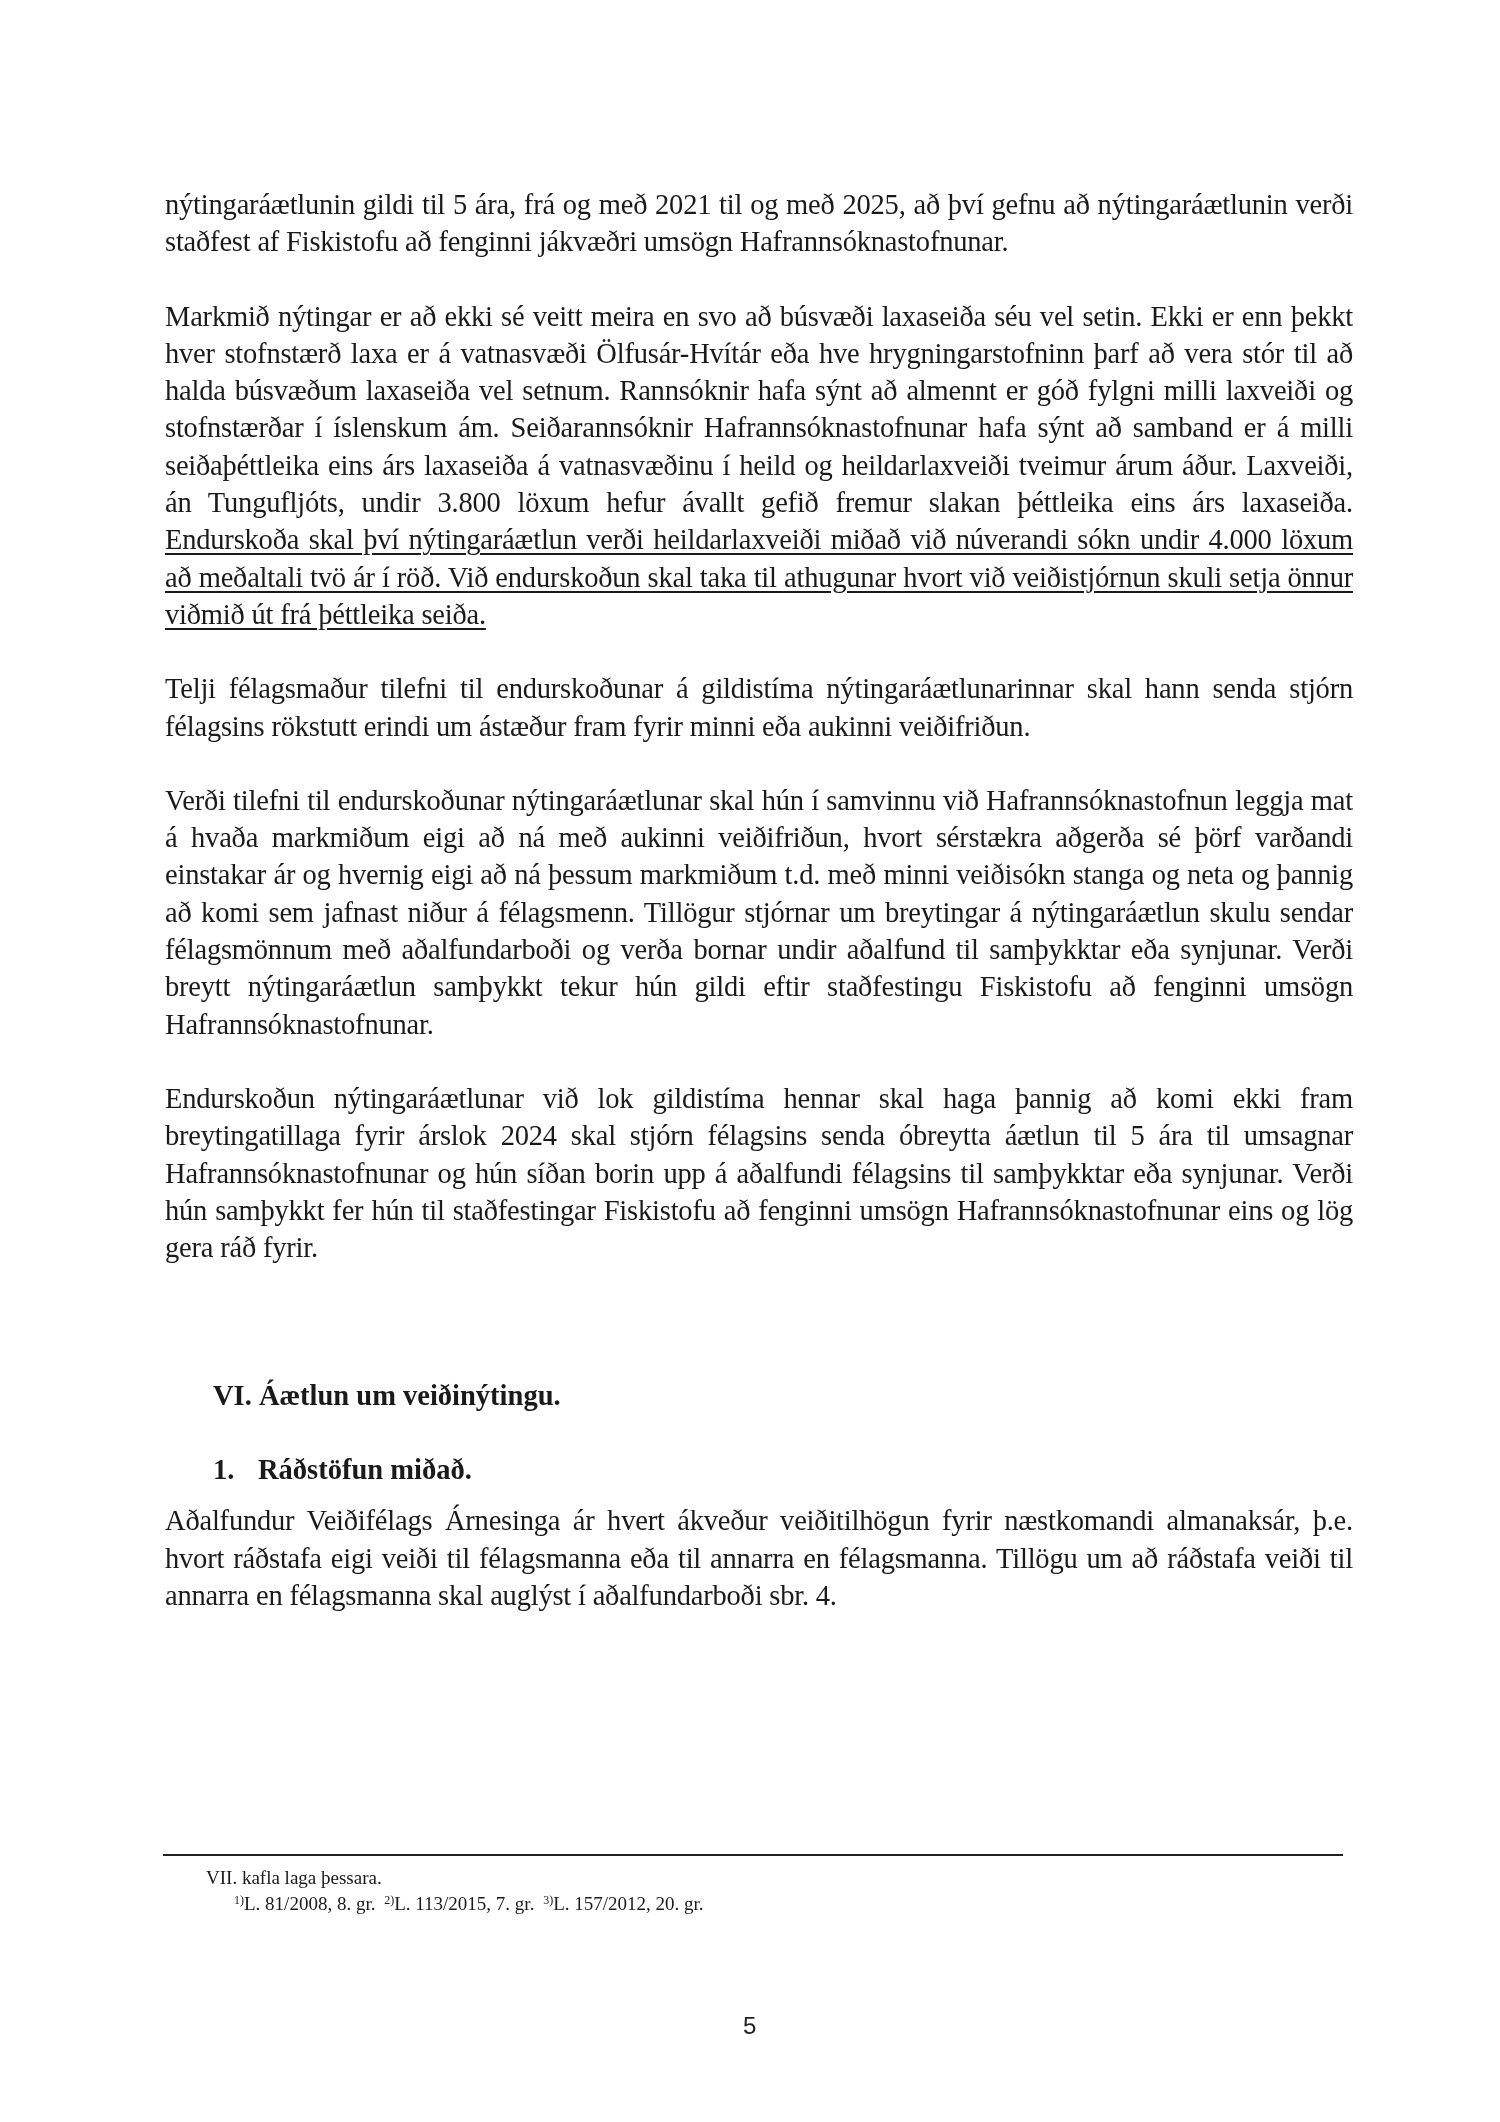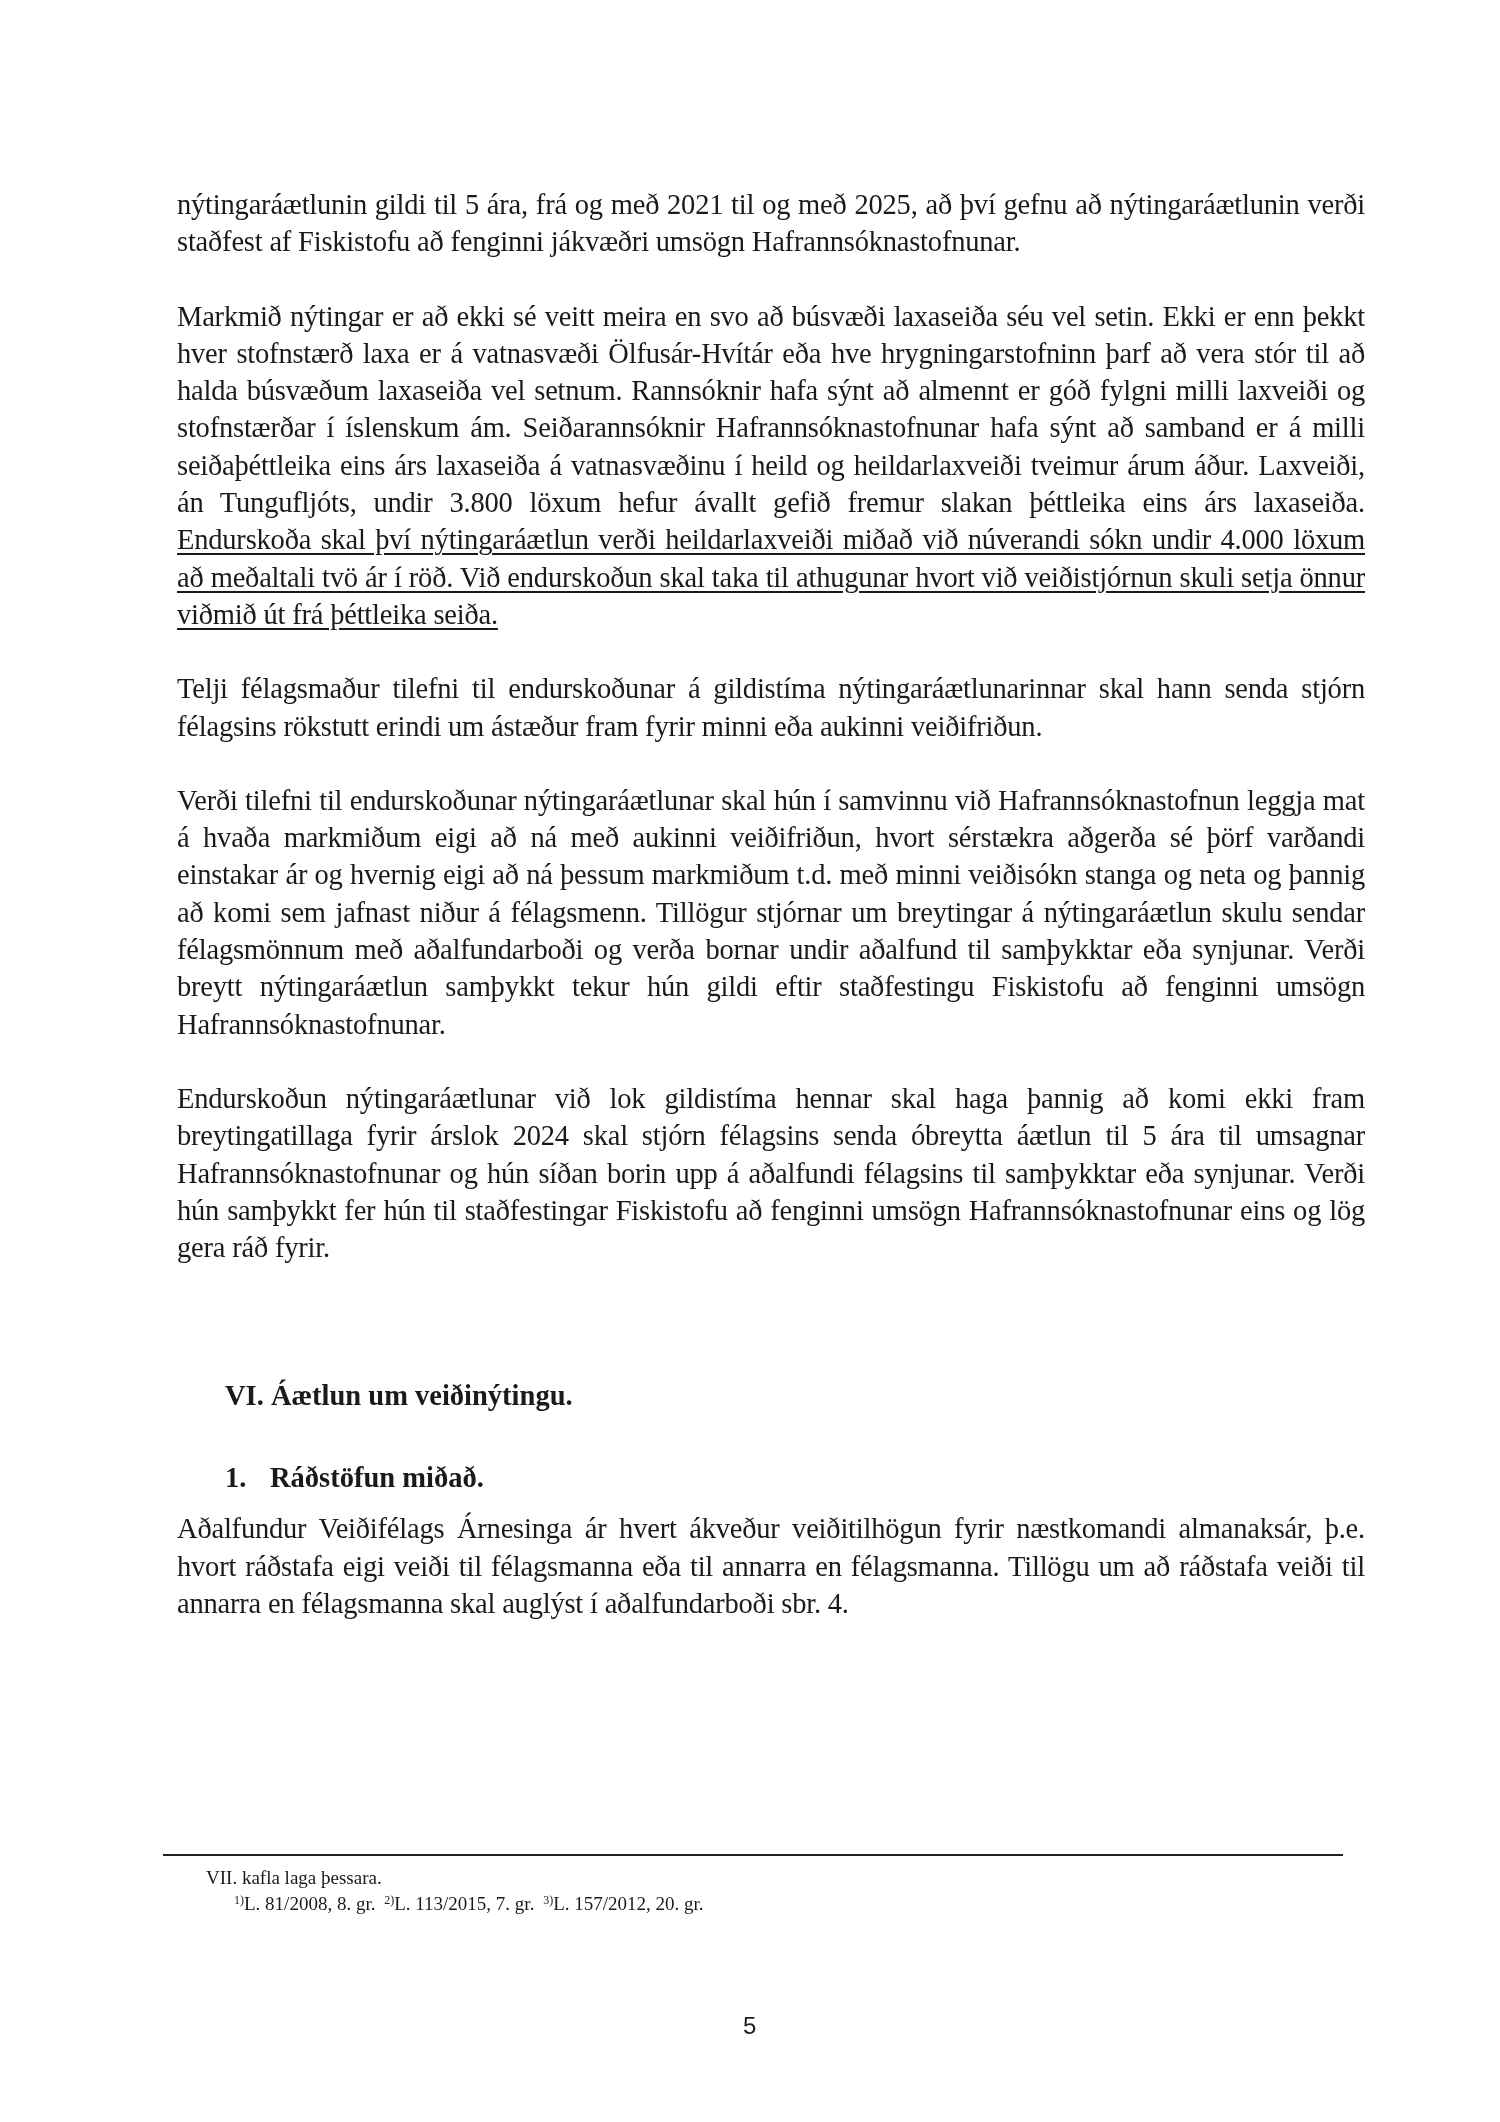--- a/index.html
+++ b/index.html
@@ -10,21 +10,21 @@
   body {
     width: 1500px;
     height: 2122px;
     position: relative;
     overflow: hidden;
     font-family: "Liberation Serif", "DejaVu Serif", serif;
     color: #1a1a1a;
   }
   .page {
     position: absolute;
-    left: 177px;
+    left: 165px;
     top: 186px;
     width: 1188px;
   }
   .para {
     font-size: 28.5px;
     line-height: 37.3px;
     text-align: justify;
     margin: 0;
     letter-spacing: -0.2px;
   }
@@ -32,21 +32,21 @@
     text-decoration: underline;
     text-underline-offset: 4px;
     text-decoration-thickness: 2px;
   }
   .gap { height: 37px; }
   .gap-big { height: 74px; }
   .heading {
     font-weight: bold;
     font-size: 28.5px;
     line-height: 37px;
-    margin: 0 0 8px 48px;
+    margin: 0 0 0 48px;
   }
   .sub-heading {
     font-weight: bold;
     font-size: 28.5px;
     line-height: 37px;
     margin: 0 0 0 48px;
     display: flex;
   }
   .sub-heading .num { width: 45px; display: inline-block; }
   .footnote-rule {

